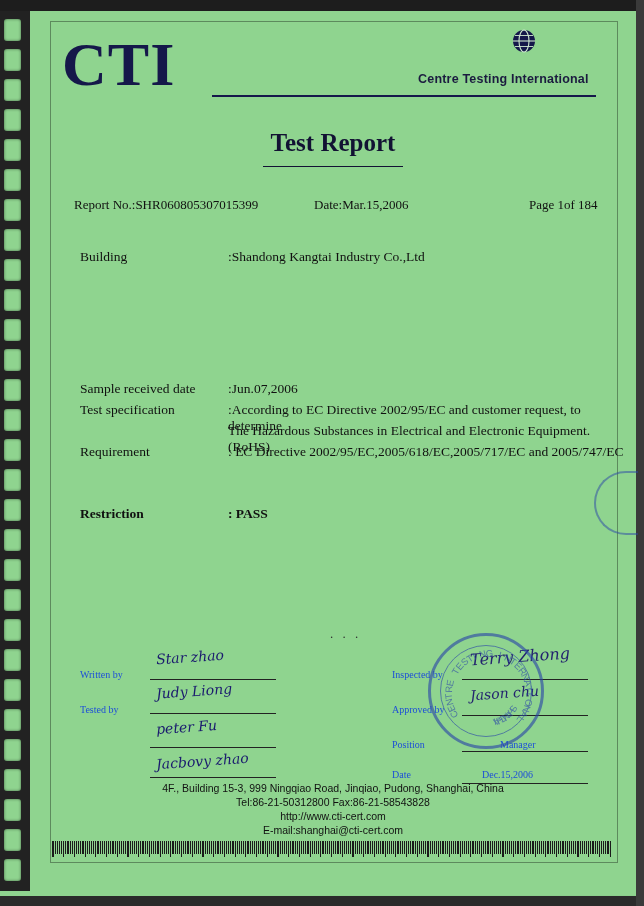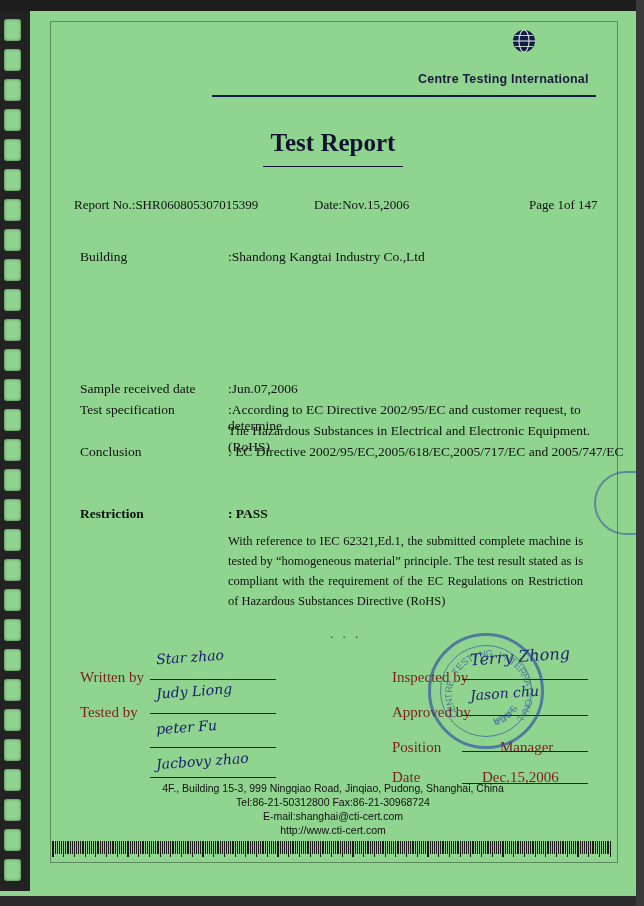--- a/index.html
+++ b/index.html
@@ -157,21 +157,21 @@
   .dots {
     position: absolute;
     left: 300px;
     top: 615px;
     font-size: 13px;
     color: #333;
     letter-spacing: 3px;
   }
   
   .sig-area { position: absolute; left: 0; top: 636px; width: 606px; height: 120px; }
-  .sig-label { position: absolute; font-size: 15px; color: #7f1d1d; }
+  .sig-label { position: absolute; font-size: 10px; color: #1d4ed8; }
   .sig-line { position: absolute; border-bottom: 1px solid #222; }
   .handwriting {
     position: absolute;
     font-family: "DejaVu Serif", serif;
     font-style: italic;
     font-size: 14px;
     color: #1a1a6e;
     transform: rotate(-4deg);
   }
   .handwriting.blue2 { color: #23236e; }
@@ -283,39 +283,40 @@
       <div class="hole" style="top: 728px;"></div>
       <div class="hole" style="top: 758px;"></div>
       <div class="hole" style="top: 788px;"></div>
       <div class="hole" style="top: 818px;"></div>
       <div class="hole" style="top: 848px;"></div>
     </div>
 
   <div class="paper">
     <div class="sheet"></div>
 
+    <div class="cti-logo">CTI</div>
     <div class="header-rule"></div>
 
     <svg class="ctilogo-mark" viewBox="0 0 24 24">
       <circle cx="12" cy="12" r="11" fill="#15184a"></circle>
       <ellipse cx="12" cy="12" rx="5" ry="11" fill="none" stroke="#cfe9cf" stroke-width="1.1"></ellipse>
       <line x1="1" y1="12" x2="23" y2="12" stroke="#cfe9cf" stroke-width="1.1"></line>
       <line x1="3" y1="6.5" x2="21" y2="6.5" stroke="#cfe9cf" stroke-width="0.9"></line>
       <line x1="3" y1="17.5" x2="21" y2="17.5" stroke="#cfe9cf" stroke-width="0.9"></line>
     </svg>
 
     <div class="brand-text">Centre Testing International</div>
 
     <div class="title">Test Report</div>
     <div class="title-underline"></div>
 
     <div class="meta-row">
       <div class="m-report">Report No.:SHR060805307015399</div>
-      <div class="m-date">Date:Nov.15,2006</div>
-      <div class="m-page">Page 1of 147</div>
+      <div class="m-date">Date:Mar.15,2006</div>
+      <div class="m-page">Page 1of 184</div>
     </div>
 
     <div class="field-block" style="top:238px; width:520px;">
       <div class="row">
           <div class="lbl">Building</div>
           <div class="val2">:Shandong Kangtai Industry Co.,Ltd</div>
         </div>
     </div>
 
 
@@ -326,33 +327,32 @@
         </div>
       <div class="row">
           <div class="lbl">Test   specification</div>
           <div class="val2">:According to EC Directive 2002/95/EC and customer request, to determine</div>
         </div>
       <div class="row">
           <div class="lbl"></div>
           <div class="val2">The Hazardous Substances in Electrical and Electronic Equipment.(RoHS)</div>
         </div>
       <div class="row">
-          <div class="lbl">Conclusion</div>
+          <div class="lbl">Requirement</div>
           <div class="val2">: EC Directive 2002/95/EC,2005/618/EC,2005/717/EC and 2005/747/EC</div>
         </div>
     </div>
 
     <div class="field-block" style="top:495px; width:520px;">
       <div class="row">
         <div class="lbl bold">Restriction</div>
         <div class="val2 bold">: PASS</div>
       </div>
     </div>
 
-    <div class="paragraph">With reference to IEC 62321,Ed.1, the submitted complete machine is tested by  “homogeneous material” principle. The test result stated as is compliant with the requirement of the EC Regulations on Restriction of Hazardous Substances Directive (RoHS)</div>
 
     <div class="dots">. . .</div>
 
     <div class="sig-area">
 
       <div class="sig-label" style="left:50px; top:22px;">Written by</div>
       <div class="handwriting" style="left:126px; top:2px;">Star zhao</div>
       <div class="sig-line" style="left:120px; top:32px; width:126px;"></div>
 
       <div class="sig-label" style="left:50px; top:57px;">Tested by</div>
@@ -420,20 +420,20 @@
           <span style="transform: rotate(150.714deg) translate(0px, -34px);">H</span>
           <span style="transform: rotate(157.857deg) translate(0px, -34px);">A</span>
           <span style="transform: rotate(165deg) translate(0px, -34px);">I</span>
         </div>
     </div>
 
     <div class="corner-stamp"></div>
 
     <div class="footer">
       <div>4F., Building 15-3, 999 Ningqiao Road, Jinqiao, Pudong, Shanghai, China</div>
-      <div>Tel:86-21-50312800    Fax:86-21-30968724</div>
+      <div>Tel:86-21-50312800    Fax:86-21-58543828</div>
+      <div>http://www.cti-cert.com</div>
       <div>E-mail:shanghai@cti-cert.com</div>
-      <div>http://www.cti-cert.com</div>
     </div>
 
     <div class="barcode" id="barcode"><i style="width:2px;height:16px"></i><i style="width:1px;height:13px"></i><i style="width:1px;height:13px"></i><i style="width:1px;height:13px"></i><i style="width:1px;height:13px"></i><i style="width:1px;height:16px"></i><i style="width:1px;height:13px"></i><i style="width:2px;height:13px"></i><i style="width:1px;height:13px"></i><i style="width:1px;height:13px"></i><i style="width:1px;height:16px"></i><i style="width:1px;height:13px"></i><i style="width:1px;height:13px"></i><i style="width:1px;height:13px"></i><i style="width:2px;height:13px"></i><i style="width:1px;height:16px"></i><i style="width:1px;height:13px"></i><i style="width:1px;height:13px"></i><i style="width:1px;height:13px"></i><i style="width:1px;height:13px"></i><i style="width:1px;height:16px"></i><i style="width:2px;height:13px"></i><i style="width:1px;height:13px"></i><i style="width:1px;height:13px"></i><i style="width:1px;height:13px"></i><i style="width:1px;height:16px"></i><i style="width:1px;height:13px"></i><i style="width:1px;height:13px"></i><i style="width:2px;height:13px"></i><i style="width:1px;height:13px"></i><i style="width:1px;height:16px"></i><i style="width:1px;height:13px"></i><i style="width:1px;height:13px"></i><i style="width:1px;height:13px"></i><i style="width:1px;height:13px"></i><i style="width:2px;height:16px"></i><i style="width:1px;height:13px"></i><i style="width:1px;height:13px"></i><i style="width:1px;height:13px"></i><i style="width:1px;height:13px"></i><i style="width:1px;height:16px"></i><i style="width:1px;height:13px"></i><i style="width:2px;height:13px"></i><i style="width:1px;height:13px"></i><i style="width:1px;height:13px"></i><i style="width:1px;height:16px"></i><i style="width:1px;height:13px"></i><i style="width:1px;height:13px"></i><i style="width:1px;height:13px"></i><i style="width:2px;height:13px"></i><i style="width:1px;height:16px"></i><i style="width:1px;height:13px"></i><i style="width:1px;height:13px"></i><i style="width:1px;height:13px"></i><i style="width:1px;height:13px"></i><i style="width:1px;height:16px"></i><i style="width:2px;height:13px"></i><i style="width:1px;height:13px"></i><i style="width:1px;height:13px"></i><i style="width:1px;height:13px"></i><i style="width:1px;height:16px"></i><i style="width:1px;height:13px"></i><i style="width:1px;height:13px"></i><i style="width:2px;height:13px"></i><i style="width:1px;height:13px"></i><i style="width:1px;height:16px"></i><i style="width:1px;height:13px"></i><i style="width:1px;height:13px"></i><i style="width:1px;height:13px"></i><i style="width:1px;height:13px"></i><i style="width:2px;height:16px"></i><i style="width:1px;height:13px"></i><i style="width:1px;height:13px"></i><i style="width:1px;height:13px"></i><i style="width:1px;height:13px"></i><i style="width:1px;height:16px"></i><i style="width:1px;height:13px"></i><i style="width:2px;height:13px"></i><i style="width:1px;height:13px"></i><i style="width:1px;height:13px"></i><i style="width:1px;height:16px"></i><i style="width:1px;height:13px"></i><i style="width:1px;height:13px"></i><i style="width:1px;height:13px"></i><i style="width:2px;height:13px"></i><i style="width:1px;height:16px"></i><i style="width:1px;height:13px"></i><i style="width:1px;height:13px"></i><i style="width:1px;height:13px"></i><i style="width:1px;height:13px"></i><i style="width:1px;height:16px"></i><i style="width:2px;height:13px"></i><i style="width:1px;height:13px"></i><i style="width:1px;height:13px"></i><i style="width:1px;height:13px"></i><i style="width:1px;height:16px"></i><i style="width:1px;height:13px"></i><i style="width:1px;height:13px"></i><i style="width:2px;height:13px"></i><i style="width:1px;height:13px"></i><i style="width:1px;height:16px"></i><i style="width:1px;height:13px"></i><i style="width:1px;height:13px"></i><i style="width:1px;height:13px"></i><i style="width:1px;height:13px"></i><i style="width:2px;height:16px"></i><i style="width:1px;height:13px"></i><i style="width:1px;height:13px"></i><i style="width:1px;height:13px"></i><i style="width:1px;height:13px"></i><i style="width:1px;height:16px"></i><i style="width:1px;height:13px"></i><i style="width:2px;height:13px"></i><i style="width:1px;height:13px"></i><i style="width:1px;height:13px"></i><i style="width:1px;height:16px"></i><i style="width:1px;height:13px"></i><i style="width:1px;height:13px"></i><i style="width:1px;height:13px"></i><i style="width:2px;height:13px"></i><i style="width:1px;height:16px"></i><i style="width:1px;height:13px"></i><i style="width:1px;height:13px"></i><i style="width:1px;height:13px"></i><i style="width:1px;height:13px"></i><i style="width:1px;height:16px"></i><i style="width:2px;height:13px"></i><i style="width:1px;height:13px"></i><i style="width:1px;height:13px"></i><i style="width:1px;height:13px"></i><i style="width:1px;height:16px"></i><i style="width:1px;height:13px"></i><i style="width:1px;height:13px"></i><i style="width:2px;height:13px"></i><i style="width:1px;height:13px"></i><i style="width:1px;height:16px"></i><i style="width:1px;height:13px"></i><i style="width:1px;height:13px"></i><i style="width:1px;height:13px"></i><i style="width:1px;height:13px"></i><i style="width:2px;height:16px"></i><i style="width:1px;height:13px"></i><i style="width:1px;height:13px"></i><i style="width:1px;height:13px"></i><i style="width:1px;height:13px"></i><i style="width:1px;height:16px"></i><i style="width:1px;height:13px"></i><i style="width:2px;height:13px"></i><i style="width:1px;height:13px"></i><i style="width:1px;height:13px"></i><i style="width:1px;height:16px"></i><i style="width:1px;height:13px"></i><i style="width:1px;height:13px"></i><i style="width:1px;height:13px"></i><i style="width:2px;height:13px"></i><i style="width:1px;height:16px"></i><i style="width:1px;height:13px"></i><i style="width:1px;height:13px"></i><i style="width:1px;height:13px"></i><i style="width:1px;height:13px"></i><i style="width:1px;height:16px"></i><i style="width:2px;height:13px"></i><i style="width:1px;height:13px"></i><i style="width:1px;height:13px"></i><i style="width:1px;height:13px"></i><i style="width:1px;height:16px"></i><i style="width:1px;height:13px"></i><i style="width:1px;height:13px"></i><i style="width:2px;height:13px"></i><i style="width:1px;height:13px"></i><i style="width:1px;height:16px"></i><i style="width:1px;height:13px"></i><i style="width:1px;height:13px"></i><i style="width:1px;height:13px"></i><i style="width:1px;height:13px"></i><i style="width:2px;height:16px"></i><i style="width:1px;height:13px"></i><i style="width:1px;height:13px"></i><i style="width:1px;height:13px"></i><i style="width:1px;height:13px"></i><i style="width:1px;height:16px"></i><i style="width:1px;height:13px"></i><i style="width:2px;height:13px"></i><i style="width:1px;height:13px"></i><i style="width:1px;height:13px"></i><i style="width:1px;height:16px"></i><i style="width:1px;height:13px"></i><i style="width:1px;height:13px"></i><i style="width:1px;height:13px"></i><i style="width:2px;height:13px"></i><i style="width:1px;height:16px"></i><i style="width:1px;height:13px"></i><i style="width:1px;height:13px"></i><i style="width:1px;height:13px"></i><i style="width:1px;height:13px"></i><i style="width:1px;height:16px"></i><i style="width:2px;height:13px"></i><i style="width:1px;height:13px"></i><i style="width:1px;height:13px"></i><i style="width:1px;height:13px"></i><i style="width:1px;height:16px"></i><i style="width:1px;height:13px"></i><i style="width:1px;height:13px"></i><i style="width:2px;height:13px"></i><i style="width:1px;height:13px"></i><i style="width:1px;height:16px"></i><i style="width:1px;height:13px"></i><i style="width:1px;height:13px"></i><i style="width:1px;height:13px"></i><i style="width:1px;height:13px"></i><i style="width:2px;height:16px"></i><i style="width:1px;height:13px"></i><i style="width:1px;height:13px"></i><i style="width:1px;height:13px"></i><i style="width:1px;height:13px"></i><i style="width:1px;height:16px"></i><i style="width:1px;height:13px"></i><i style="width:2px;height:13px"></i><i style="width:1px;height:13px"></i><i style="width:1px;height:13px"></i><i style="width:1px;height:16px"></i><i style="width:1px;height:13px"></i><i style="width:1px;height:13px"></i><i style="width:1px;height:13px"></i><i style="width:2px;height:13px"></i><i style="width:1px;height:16px"></i><i style="width:1px;height:13px"></i><i style="width:1px;height:13px"></i><i style="width:1px;height:13px"></i><i style="width:1px;height:13px"></i><i style="width:1px;height:16px"></i><i style="width:2px;height:13px"></i><i style="width:1px;height:13px"></i><i style="width:1px;height:13px"></i><i style="width:1px;height:13px"></i><i style="width:1px;height:16px"></i><i style="width:1px;height:13px"></i><i style="width:1px;height:13px"></i><i style="width:2px;height:13px"></i><i style="width:1px;height:13px"></i><i style="width:1px;height:16px"></i><i style="width:1px;height:13px"></i><i style="width:1px;height:13px"></i><i style="width:1px;height:13px"></i><i style="width:1px;height:13px"></i><i style="width:2px;height:16px"></i><i style="width:1px;height:13px"></i><i style="width:1px;height:13px"></i><i style="width:1px;height:13px"></i><i style="width:1px;height:13px"></i><i style="width:1px;height:16px"></i><i style="width:1px;height:13px"></i><i style="width:2px;height:13px"></i><i style="width:1px;height:13px"></i><i style="width:1px;height:13px"></i><i style="width:1px;height:16px"></i><i style="width:1px;height:13px"></i><i style="width:1px;height:13px"></i><i style="width:1px;height:13px"></i><i style="width:2px;height:13px"></i><i style="width:1px;height:16px"></i></div>
   </div>
 </div>
 
 </body></html>

